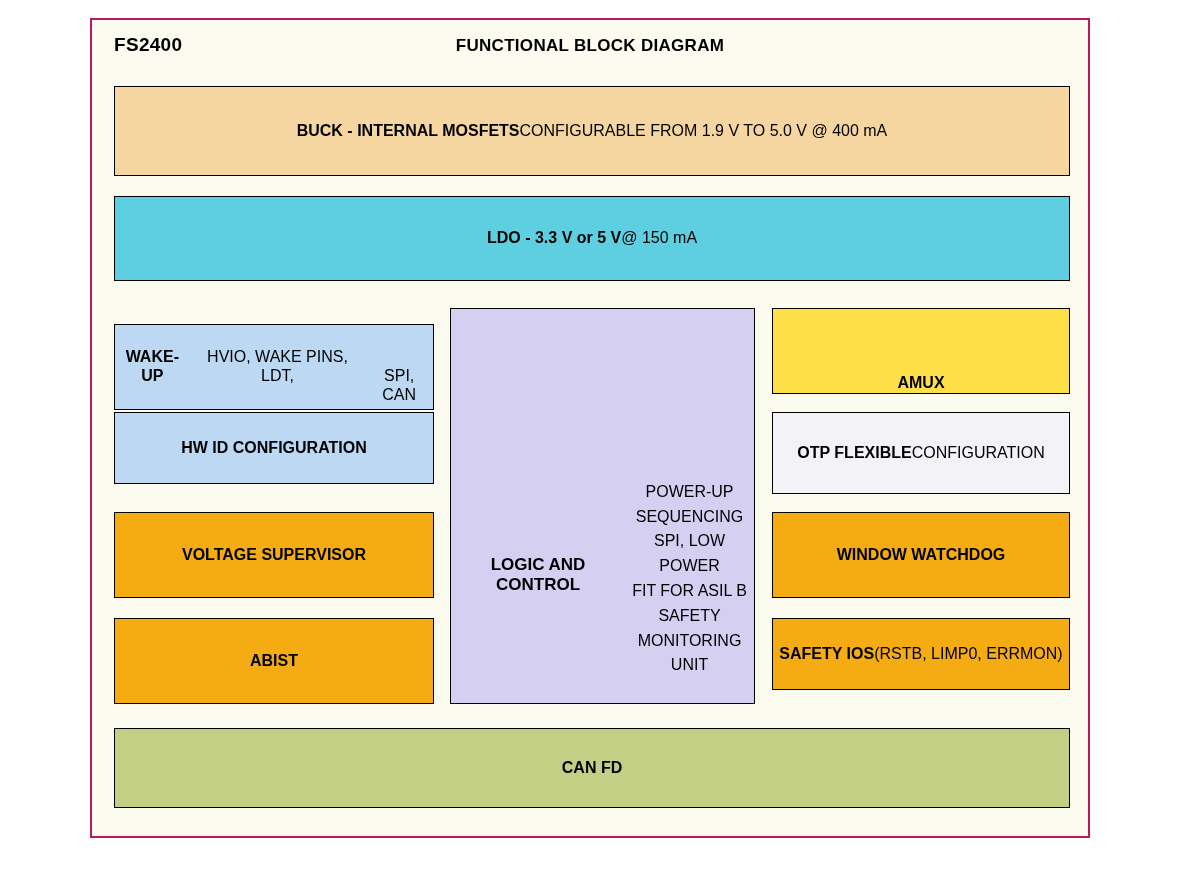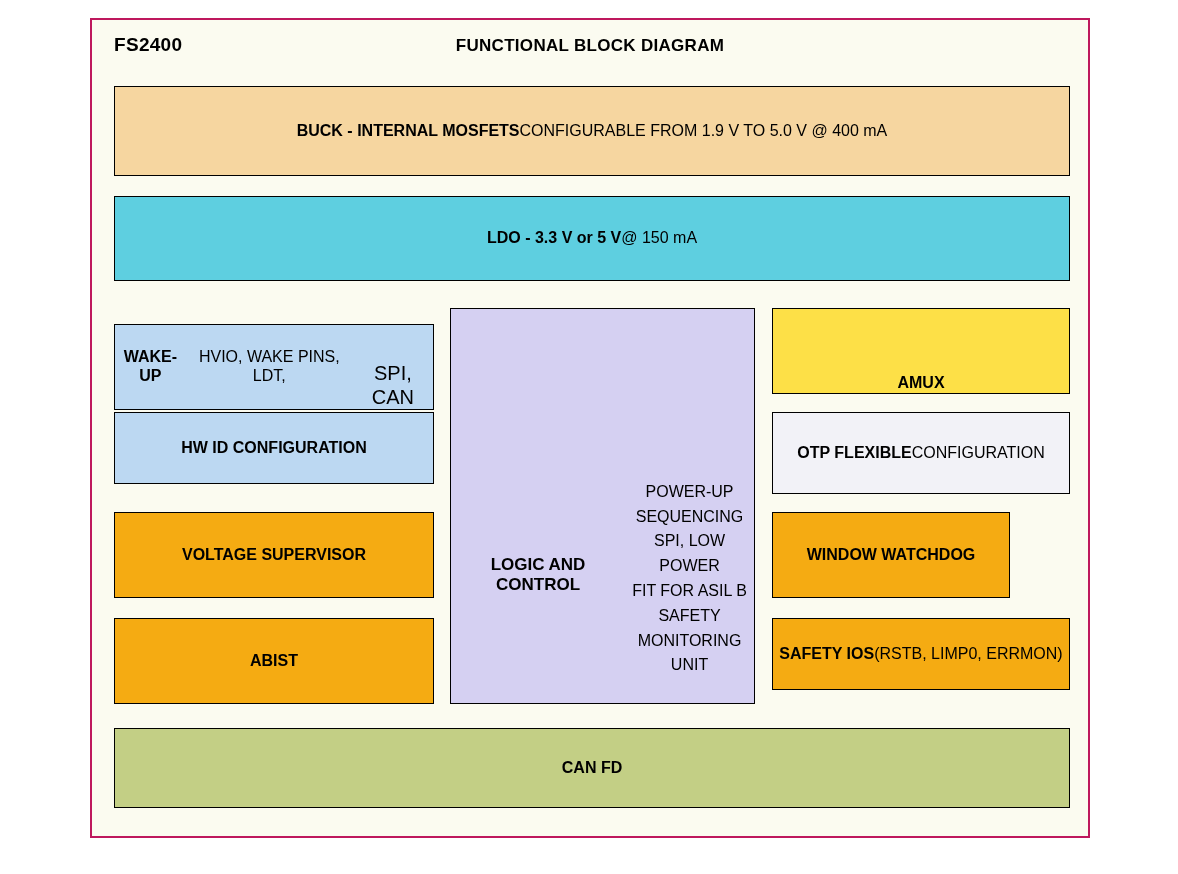--- a/index.html
+++ b/index.html
@@ -60,21 +60,21 @@
   .block .line1 {
     font-weight: bold;
     font-size: 16px;
   }
   .block .line2 {
     font-weight: normal;
     font-size: 16px;
   }
   .block .line3 {
     font-weight: normal;
-    font-size: 20px;
+    font-size: 16px;
     margin-top: 38px;
   }
   
   #buck-block {
     position: absolute;
     left: 22px;
     top: 66px;
     width: 956px;
     height: 90px;
     background: #f6d6a0;
@@ -165,21 +165,21 @@
     left: 680px;
     top: 392px;
     width: 298px;
     height: 82px;
     background: #f2f2f7;
   }
   #watchdog-block {
     position: absolute;
     left: 680px;
     top: 492px;
-    width: 238px;
+    width: 298px;
     height: 86px;
     background: #f5ab12;
   }
   #safety-ios-block {
     position: absolute;
     left: 680px;
     top: 598px;
     width: 298px;
     height: 72px;
     background: #f5ab12;

